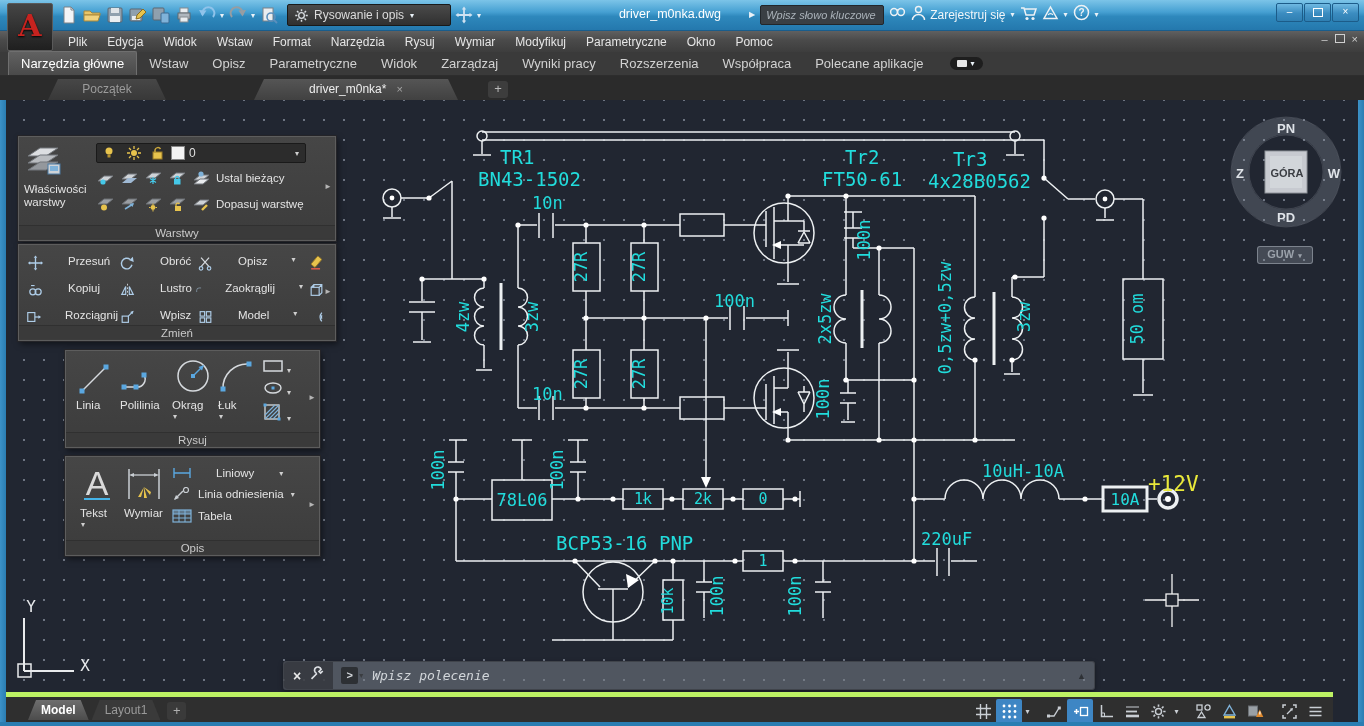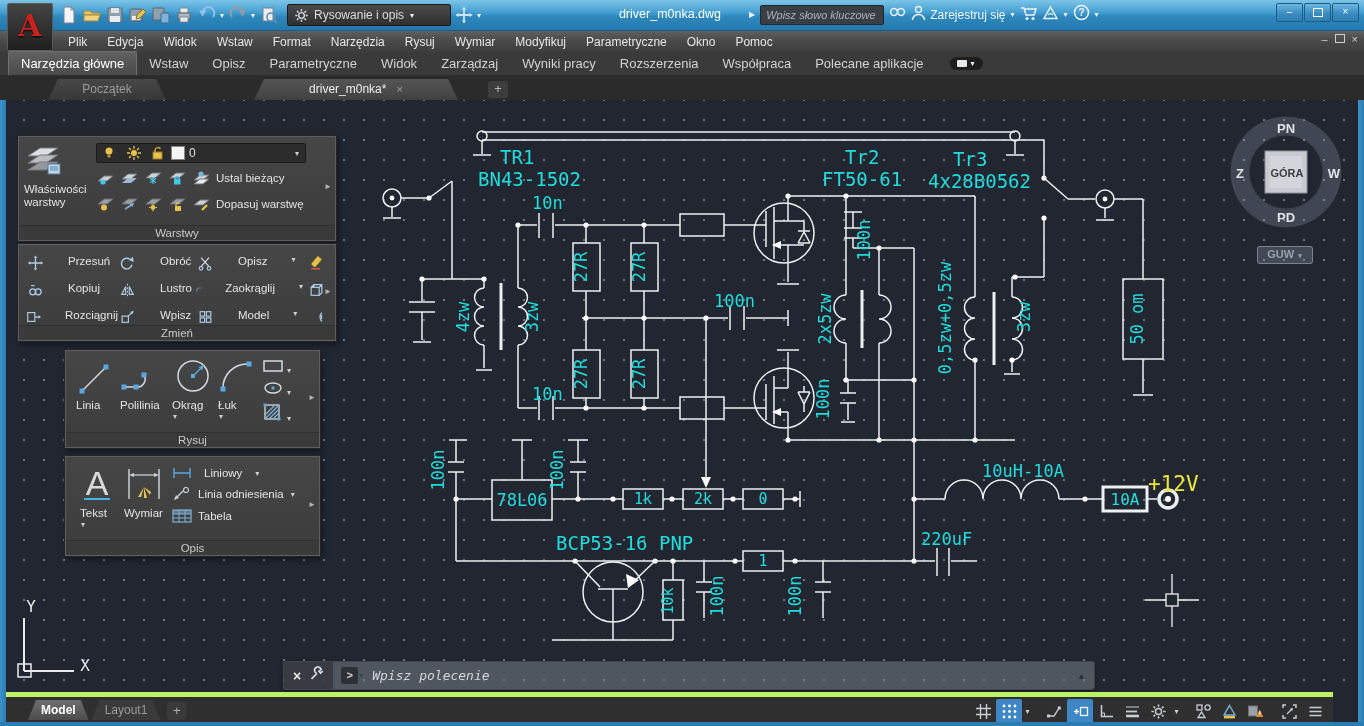--- a/index.html
+++ b/index.html
@@ -742,21 +742,21 @@
           <polygon points="35,10 30,8 30,12" fill="#c9ced3"></polygon>
           <g fill="#e7c34d">
             <polygon points="20,22 14,32 17,32"></polygon>
             <polygon points="20,22 20,33 23,33"></polygon>
             <polygon points="20,22 26,30 27,27"></polygon>
           </g>
         </svg>
       <div>Wymiar</div>
     </div>
     <div style="position:absolute;left:106px;top:10px;display:flex;flex-direction:column;gap:8px">
-      <span style="display:flex;align-items:center;gap:12px">
+      <span style="display:flex;align-items:center;gap:24px">
         <svg width="20" height="12" viewBox="0 0 20 12">
             <path d="M2,1 V11 M18,1 V11 M2,6 H18" stroke="#5aa7e0" stroke-width="1.4"></path>
           </svg>
         <span>Liniowy</span>
         <span class="caret" style="color:#cfcfcf">▾</span>
         </span>
       <span style="display:flex;align-items:center;gap:6px">
         <svg width="20" height="14" viewBox="0 0 20 14">
             <path d="M3,12 L11,4" stroke="#c9ced3" stroke-width="1.4"></path>
             <circle cx="14" cy="3" r="2.5" fill="none" stroke="#c9ced3" stroke-width="1.2"></circle>

